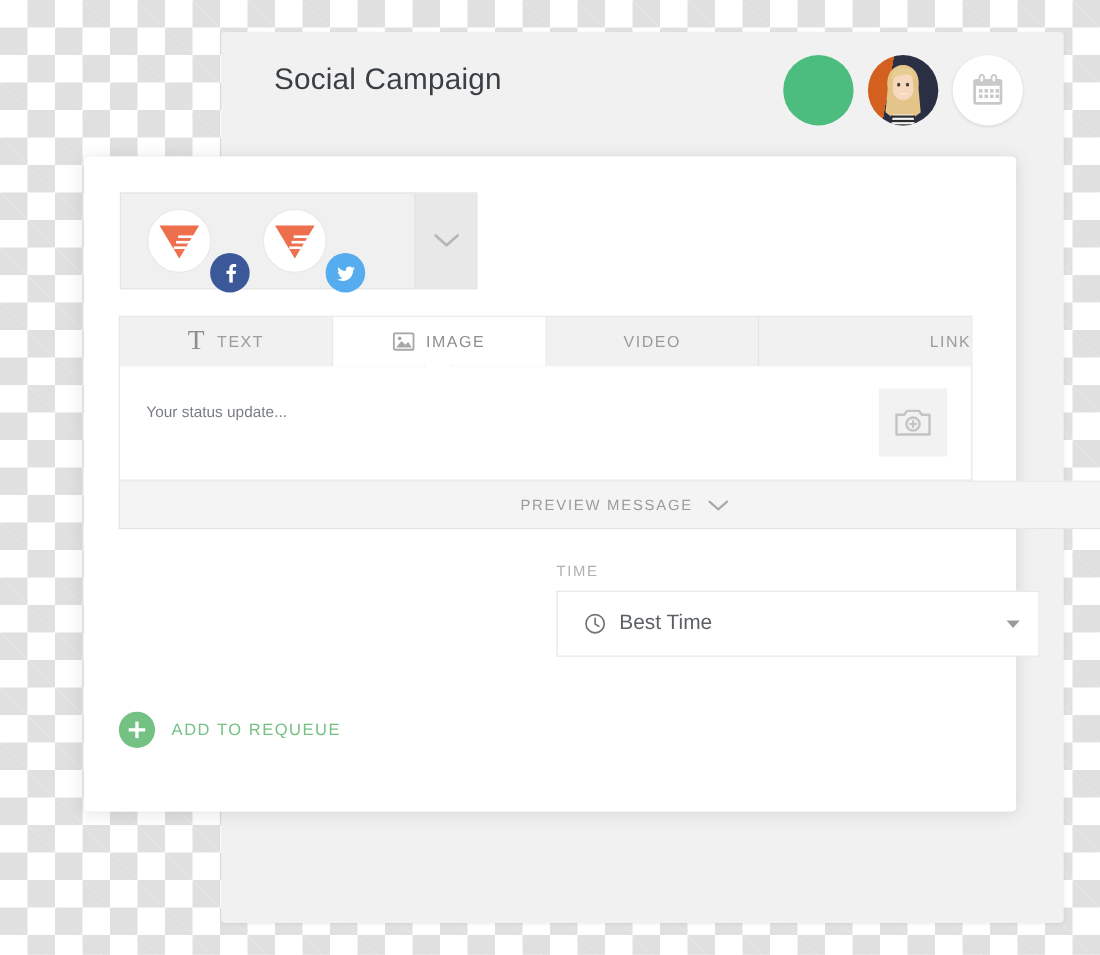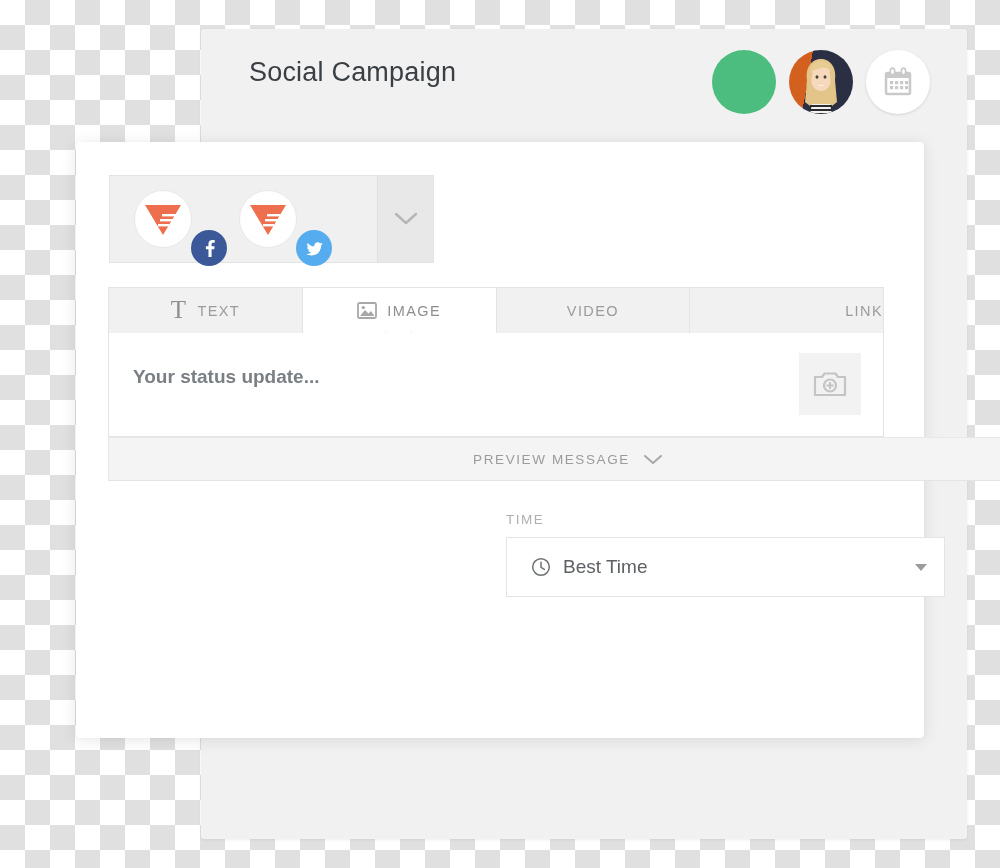--- a/index.html
+++ b/index.html
@@ -207,23 +207,22 @@
     width: 776px;
     height: 104px;
     border: 1px solid #e4e4e4;
     border-top: none;
     background: #fff;
   }
   #status-placeholder {
     position: absolute;
     left: 24px;
     top: 33px;
-    font-size: 19px;
+    font-size: 14px;
     color: #7a7f84;
-    font-weight: bold;
   }
   #add-image-button {
     position: absolute;
     right: 22px;
     top: 20px;
     width: 62px;
     height: 62px;
     background: #f2f2f2;
     display: flex;
     align-items: center;
@@ -471,14 +470,18 @@
         <svg width="20" height="20" viewBox="0 0 20 20">
           <circle cx="10" cy="10" r="8.3" fill="none" stroke="#6e7276" stroke-width="1.5"></circle>
           <path d="M10 5.2 V10.3 L13.4 12.4" fill="none" stroke="#6e7276" stroke-width="1.5" stroke-linecap="round" stroke-linejoin="round"></path>
         </svg>
         <span>Best Time</span>
       </span>
       <span class="caret-down"></span>
     </div>
   </div>
 
+  <div id="requeue-button">
+    <span id="requeue-plus"></span>
+    <span id="requeue-label">ADD TO REQUEUE</span>
+  </div>
 
 </div>
 
 </body></html>

